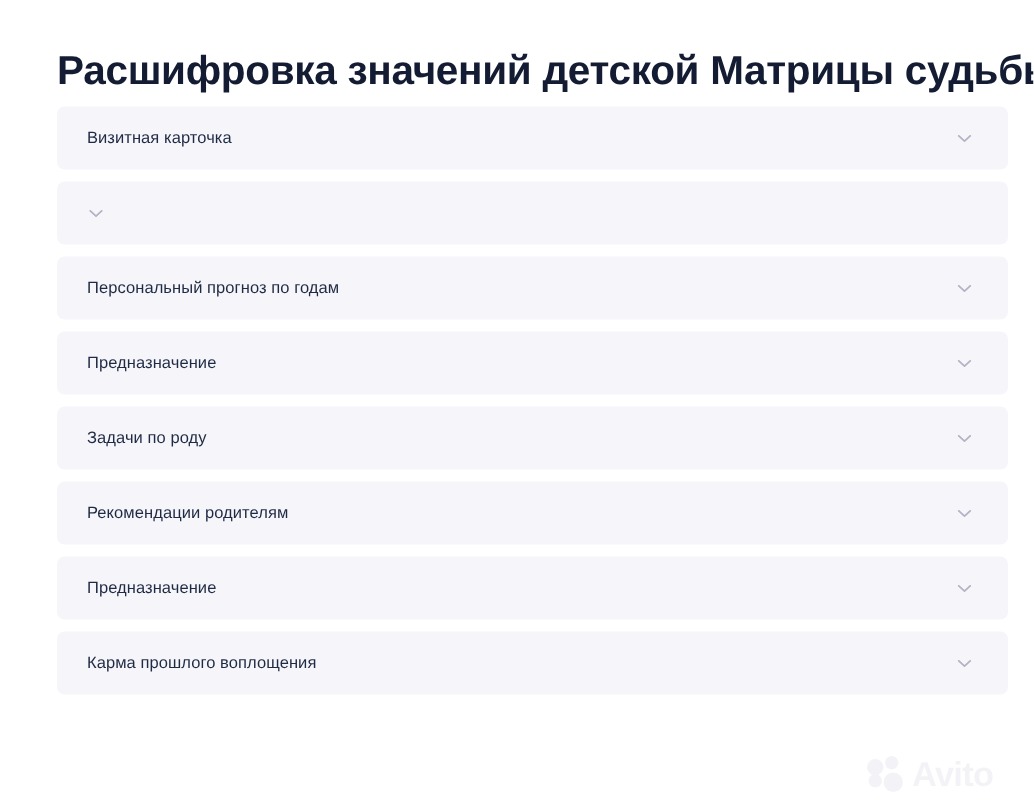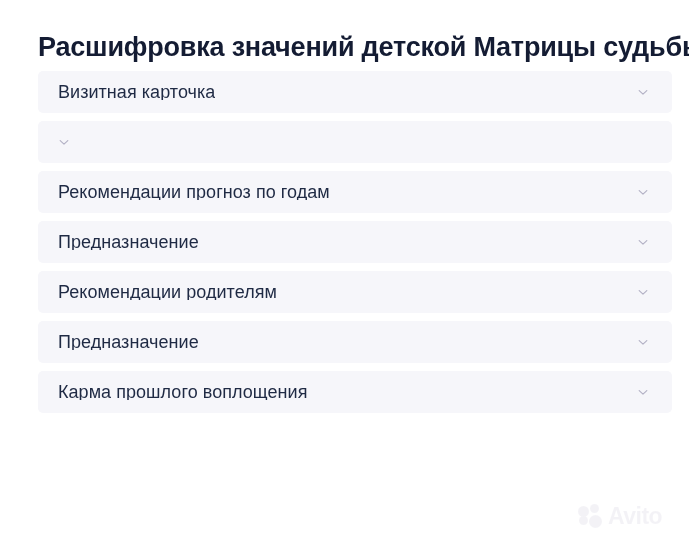--- a/index.html
+++ b/index.html
@@ -55,21 +55,21 @@
     display: flex;
     align-items: center;
     justify-content: space-between;
     padding: 0 23px 0 20px;
     box-sizing: border-box;
     cursor: pointer;
   }
   .acc-item:last-child { margin-bottom: 0; justify-content: space-between; }
 
   .acc-label {
-    font-size: 18px;
+    font-size: 11px;
     line-height: 16px;
     font-weight: 400;
     color: #1f2a44;
     letter-spacing: 0.05px;
     white-space: nowrap;
     overflow: hidden;
     text-overflow: ellipsis;
   }
 
   .acc-chevron {
@@ -143,37 +143,45 @@
 
     <div class="acc-item">
       <span class="acc-chevron">
         <svg viewBox="0 0 12 12" fill="none" xmlns="http://www.w3.org/2000/svg" aria-hidden="true">
           <path d="M2.2 4.6 L6 8.1 L9.8 4.6" stroke="currentColor" stroke-width="1.2" stroke-linecap="round" stroke-linejoin="round"></path>
         </svg>
       </span>
     </div>
 
     <div class="acc-item">
-      <span class="acc-label">Рекомендации прогноз по годам</span>
+      <span class="acc-label">Персональный прогноз по годам</span>
       <span class="acc-chevron">
         <svg viewBox="0 0 12 12" fill="none" xmlns="http://www.w3.org/2000/svg" aria-hidden="true">
           <path d="M2.2 4.6 L6 8.1 L9.8 4.6" stroke="currentColor" stroke-width="1.2" stroke-linecap="round" stroke-linejoin="round"></path>
         </svg>
       </span>
     </div>
 
     <div class="acc-item">
       <span class="acc-label">Предназначение</span>
       <span class="acc-chevron">
         <svg viewBox="0 0 12 12" fill="none" xmlns="http://www.w3.org/2000/svg" aria-hidden="true">
           <path d="M2.2 4.6 L6 8.1 L9.8 4.6" stroke="currentColor" stroke-width="1.2" stroke-linecap="round" stroke-linejoin="round"></path>
         </svg>
       </span>
     </div>
 
+    <div class="acc-item">
+      <span class="acc-label">Задачи по роду</span>
+      <span class="acc-chevron">
+        <svg viewBox="0 0 12 12" fill="none" xmlns="http://www.w3.org/2000/svg" aria-hidden="true">
+          <path d="M2.2 4.6 L6 8.1 L9.8 4.6" stroke="currentColor" stroke-width="1.2" stroke-linecap="round" stroke-linejoin="round"></path>
+        </svg>
+      </span>
+    </div>
 
     <div class="acc-item">
       <span class="acc-label">Рекомендации родителям</span>
       <span class="acc-chevron">
         <svg viewBox="0 0 12 12" fill="none" xmlns="http://www.w3.org/2000/svg" aria-hidden="true">
           <path d="M2.2 4.6 L6 8.1 L9.8 4.6" stroke="currentColor" stroke-width="1.2" stroke-linecap="round" stroke-linejoin="round"></path>
         </svg>
       </span>
     </div>
 

